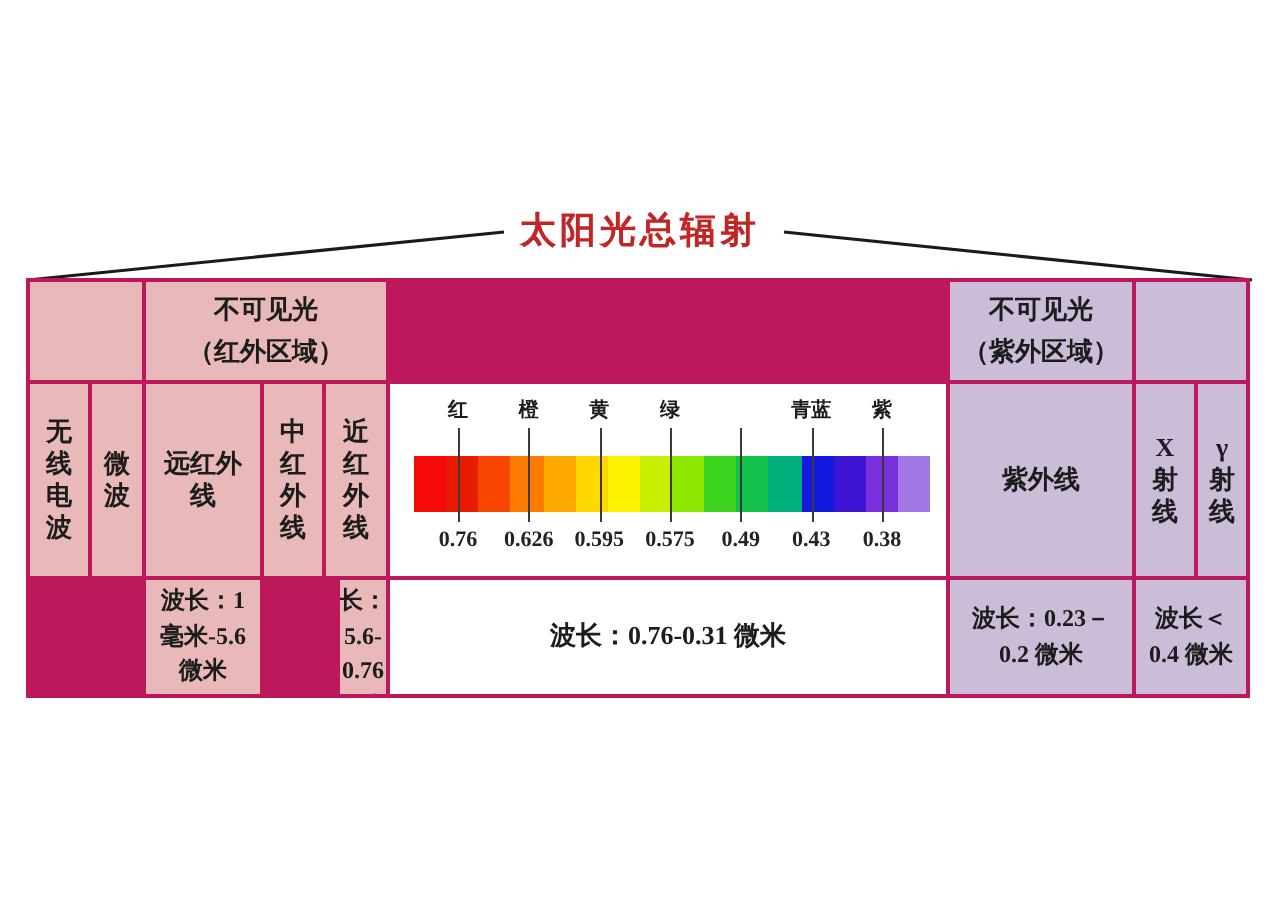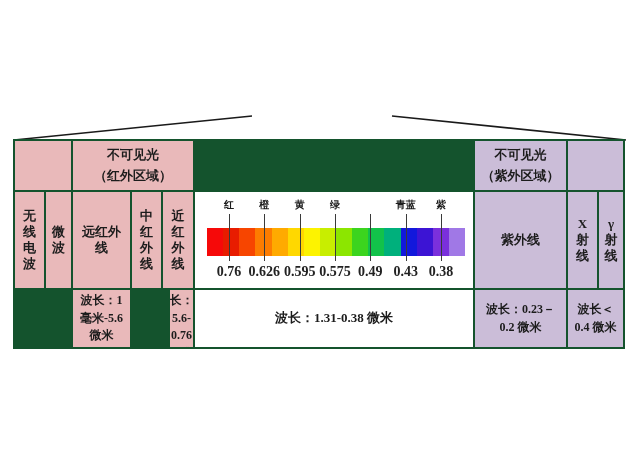--- a/index.html
+++ b/index.html
@@ -45,34 +45,35 @@
   .c-w-vis{grid-area:3/6/4/7;background:#fff;font-size:13px;}
   .c-w-uv{grid-area:3/7/4/8;}
   .c-w-xg{grid-area:3/8/4/10;}
   
   #color-bar{
     position:absolute;left:12px;top:36px;width:258px;height:28px;display:flex;
   }
   #color-bar .seg{flex:1 1 0;}
   .tick-line{position:absolute;top:22px;height:47px;width:1px;background:#3a3a3a;}
   .tick-label{position:absolute;top:6px;transform:translateX(-50%);font-size:10px;font-weight:bold;white-space:nowrap;}
-  .tick-value{position:absolute;top:72px;transform:translateX(-50%);font-size:14px;font-weight:bold;color:#222;white-space:nowrap;}
+  .tick-value{position:absolute;top:72px;transform:translateX(-50%);font-size:11px;font-weight:bold;color:#222;white-space:nowrap;}
 </style>
 </head>
 <body>
 
 <div id="stage">
 
   <svg id="roof-svg">
     <line id="roof-left" x1="14" y1="140" x2="252" y2="116" stroke-width="1.6" stroke="#1a1a1a"></line>
     <line id="roof-right" x1="392" y1="116" x2="626" y2="140" stroke-width="1.6" stroke="#1a1a1a"></line>
   </svg>
 
+  <div id="main-title" style="color: rgb(194, 37, 37);">太阳光总辐射</div>
 
-  <div id="spectrum-table" style="background: #14532d;">
+  <div id="spectrum-table" style="background: #be185d;">
 
     <div class="cell hdr c-empty-ir bg-ir" style="background: rgb(233, 185, 186);"></div>
     <div class="cell hdr c-ir-hdr bg-ir" style="background: rgb(233, 185, 186);">不可见光
 （红外区域）</div>
     <div class="cell hdr c-uv-hdr bg-uv" style="background: rgb(203, 189, 216);">不可见光
 （紫外区域）</div>
     <div class="cell hdr c-empty-uv bg-uv" style="background: rgb(203, 189, 216);"></div>
 
     <div class="cell band c-radio bg-ir" style="background: rgb(233, 185, 186);">无
 线
@@ -103,20 +104,20 @@
     <div class="cell band c-gamma bg-uv" style="background: rgb(203, 189, 216);">γ
 射
 线</div>
 
     <div class="cell wave c-w-far bg-ir" style="background: rgb(233, 185, 186);">波长：1
 毫米-5.6
 微米</div>
     <div class="cell wave c-w-midnear bg-ir" style="background: rgb(233, 185, 186); margin-left: 38px;">波长：
 5.6-0.76
 微米</div>
-    <div class="cell wave c-w-vis">波长：1.31-0.38 微米</div>
+    <div class="cell wave c-w-vis">波长：0.76-0.31 微米</div>
     <div class="cell wave c-w-uv bg-uv" style="background: rgb(203, 189, 216);">波长：0.23－
 0.2 微米</div>
     <div class="cell wave c-w-xg bg-uv" style="background: rgb(203, 189, 216);">波长＜
 0.4 微米</div>
 
   </div>
 </div>
 
 </body></html>

